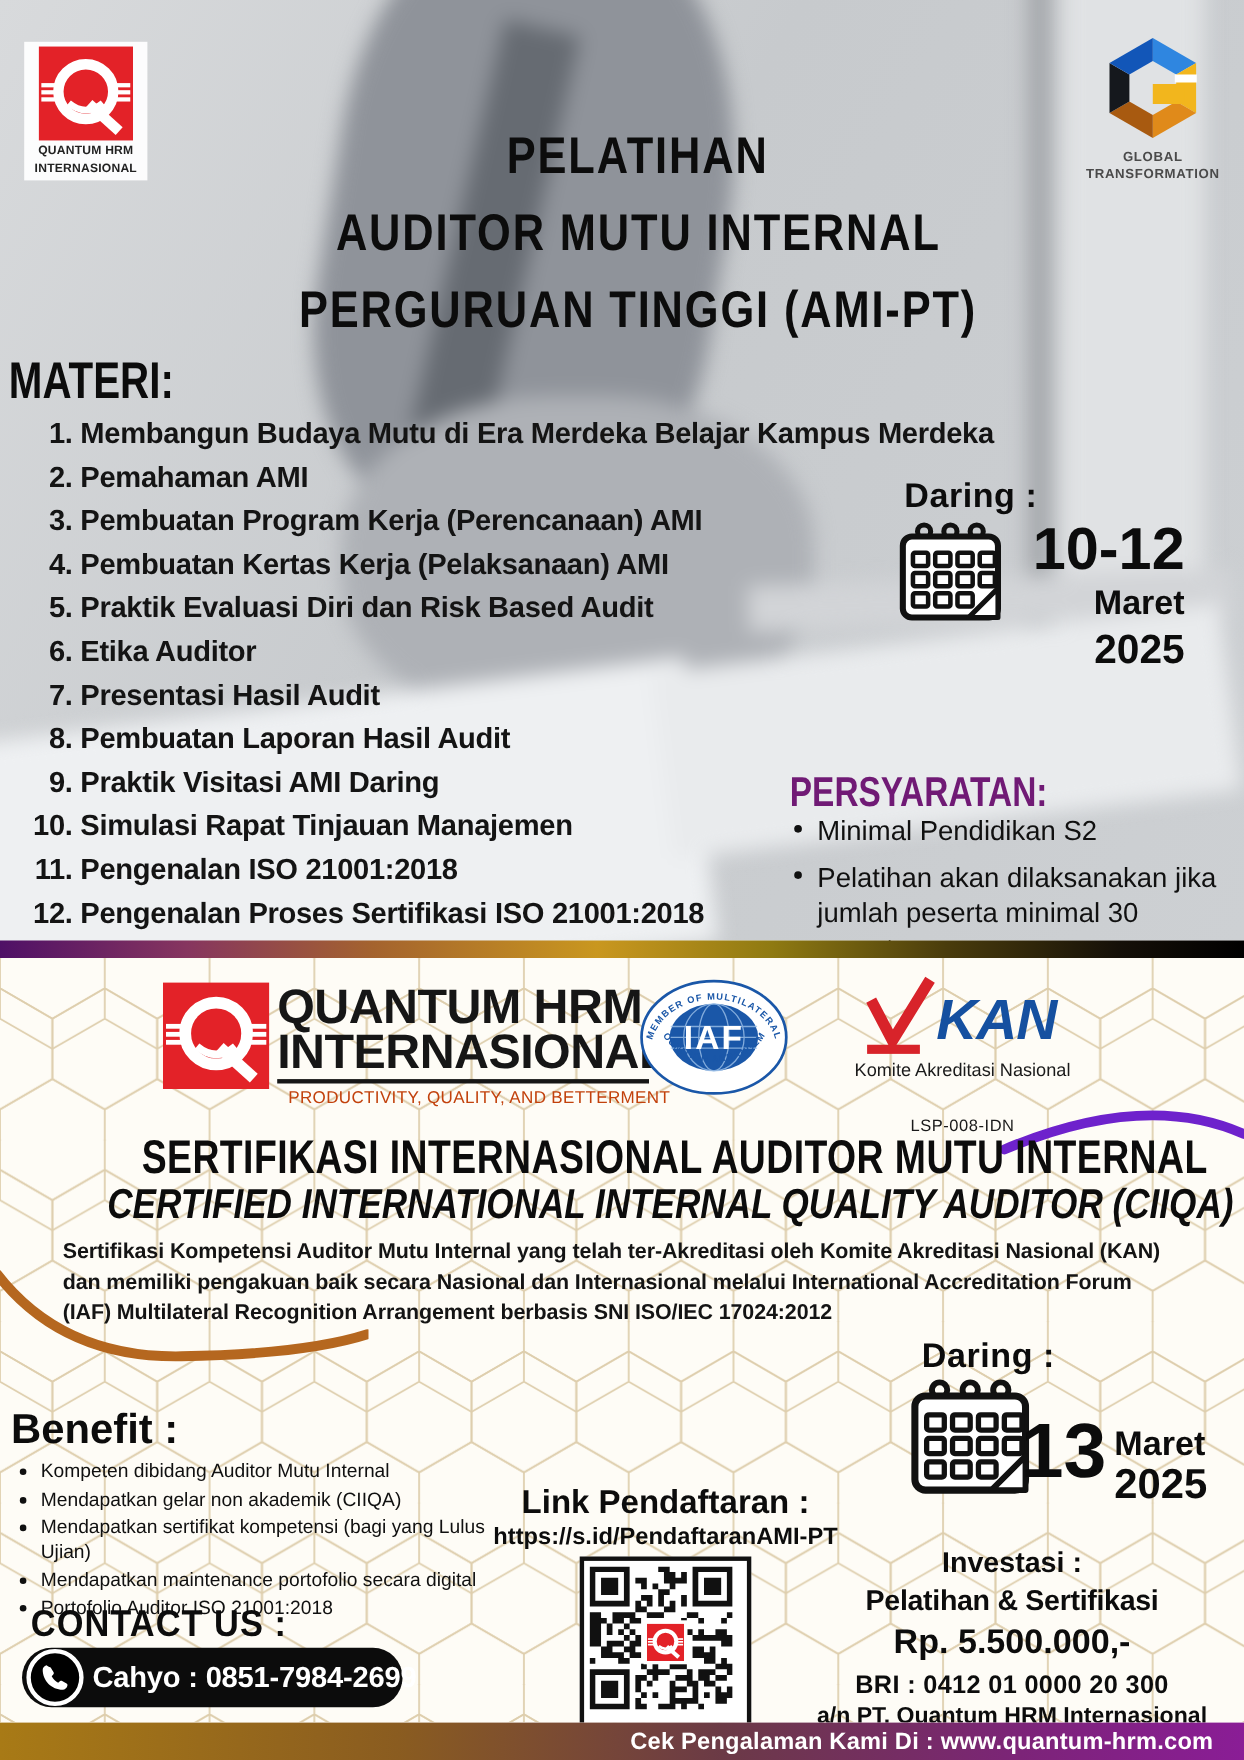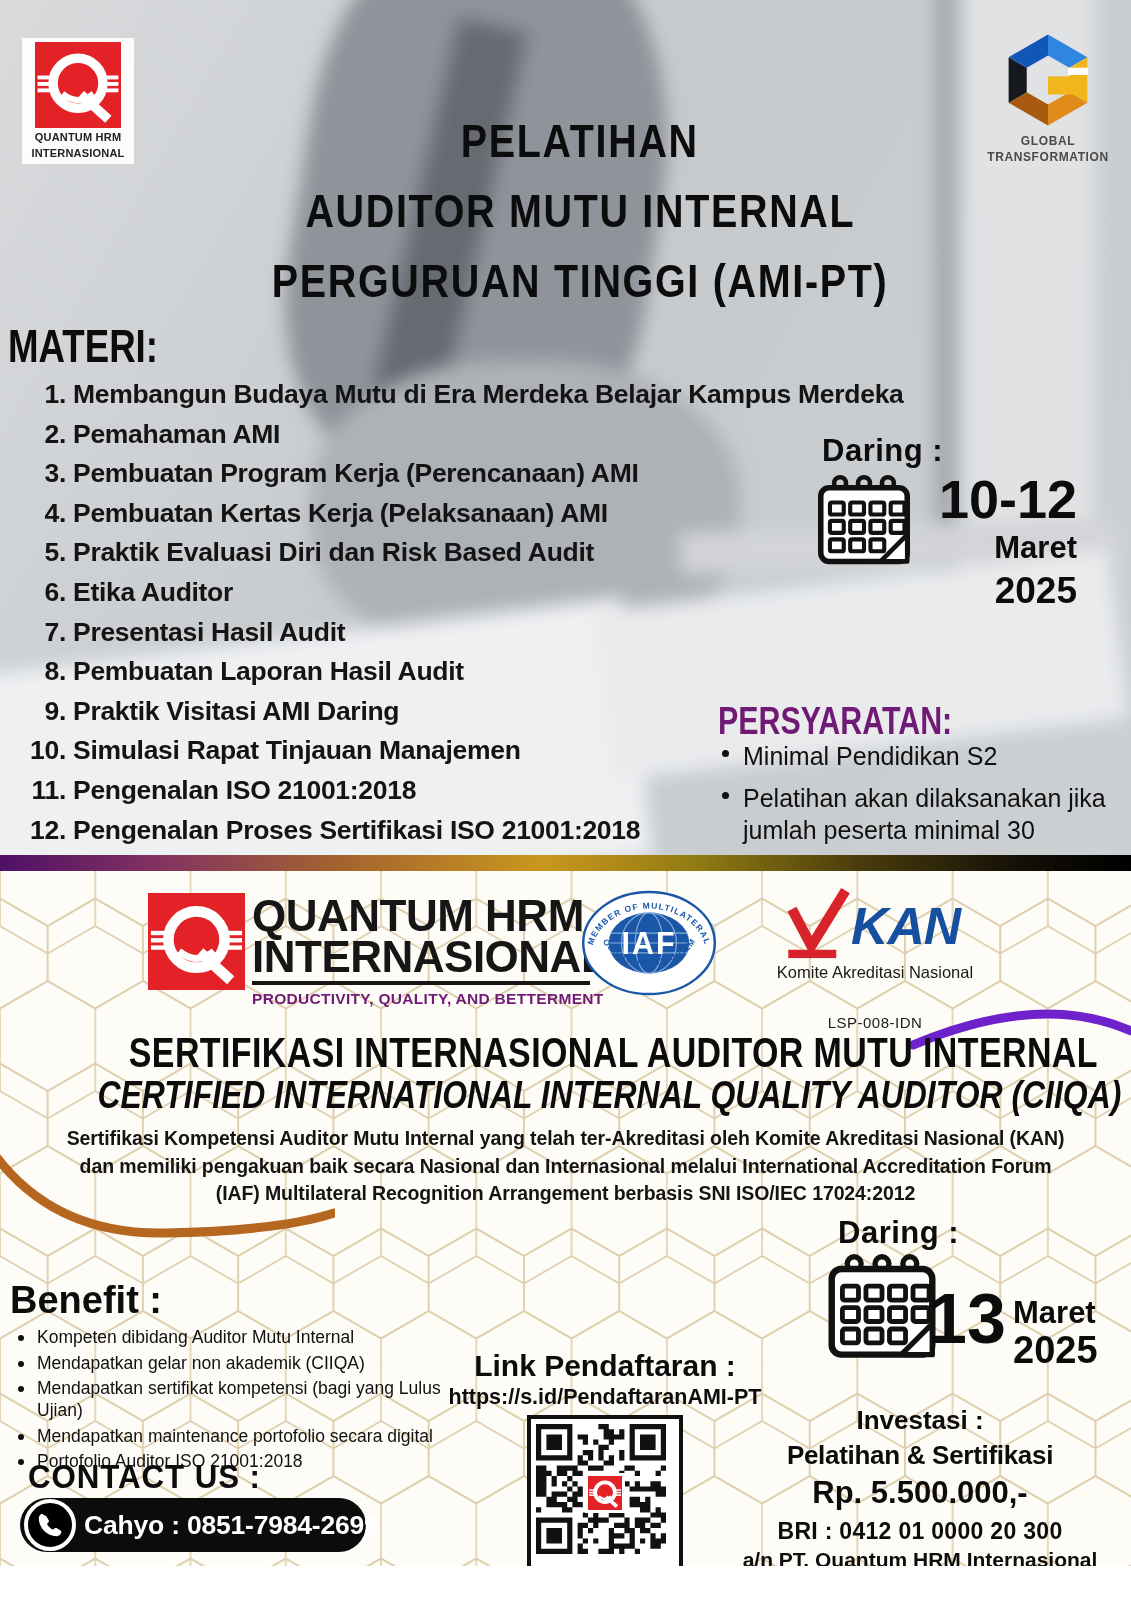--- a/index.html
+++ b/index.html
@@ -64,32 +64,32 @@
     color:#fff;font-size:21.5px;font-weight:700;text-align:right;padding-right:28px;box-sizing:border-box;letter-spacing:.2px;}
 
   
   .bottom{position:absolute;left:0;top:871px;width:1131px;height:695px;background:#fdfaf3;overflow:hidden;}
   .hexbg{position:absolute;inset:0;}
 
   .qb-logo{left:148px;top:22px;}
   .qb-name{left:252px;top:24px;width:345px;color:#161616;}
   .qb-name .n{font-size:44px;font-weight:700;line-height:41px;letter-spacing:-.5px;white-space:nowrap;}
   .qb-rule{border-bottom:4px solid #161616;margin:4px 0 5px;width:338px;}
-  .qb-tag{font-size:15.5px;font-weight:700;color:#701a75;letter-spacing:.3px;white-space:nowrap;}
+  .qb-tag{font-size:15.5px;font-weight:400;color:#c2410c;letter-spacing:.3px;white-space:nowrap;margin-left:10px;}
 
   .iaf{left:580px;top:18px;}
   .kan{left:770px;top:16px;width:210px;text-align:center;}
   .kan .sub{font-size:16.5px;font-weight:500;color:#1a1a1a;margin-top:0;white-space:nowrap;}
   .kan .code{font-size:15px;font-weight:500;color:#1a1a1a;letter-spacing:.5px;margin-top:32px;}
 
   .cert-title{left:0;top:157px;width:1131px;text-align:center;font-size:43px;font-weight:800;color:#0c0c0c;white-space:nowrap;}
   .cert-title span{display:inline-block;transform:scaleX(.79);transform-origin:center;letter-spacing:.5px;}
   .cert-sub{left:0;top:203px;width:1131px;text-align:center;font-size:38px;font-weight:800;font-style:italic;color:#0c0c0c;white-space:nowrap;}
   .cert-sub span{display:inline-block;transform:scaleX(.84);transform-origin:center;}
-  .cert-desc{left:57px;top:254px;width:1017px;text-align:center;font-size:19.5px;font-weight:700;
+  .cert-desc{left:57px;top:254px;width:1017px;text-align:left;font-size:19.5px;font-weight:700;
              line-height:1.42;color:#141414;letter-spacing:-.1px;}
 
   .d2-label{left:838px;top:344px;}
   .d2-cal{left:826px;top:382px;}
   .d2-num{left:928px;top:412px;font-size:70px;font-weight:800;color:#0c0c0c;line-height:72px;}
   .d2-month{left:1013px;top:424px;font-size:31px;font-weight:800;color:#0c0c0c;}
   .d2-year{left:1013px;top:458px;font-size:38px;font-weight:800;color:#0c0c0c;}
 
   .benefit-h{left:10px;top:408px;font-size:38px;font-weight:800;color:#0c0c0c;}
   .benefit-list{left:16px;top:456px;width:448px;}
@@ -410,13 +410,16 @@
     <div class="abs pill">
       <div class="ph-circle">
         <svg width="26" height="26" viewBox="0 0 20 20">
             <use href="#phone"></use>
           </svg>
       </div>
       <div class="txt">Cahyo : 0851-7984-2699</div>
     </div>
   </div>
 
+  <div class="abs footer">
+    <span>Cek Pengalaman Kami Di : www.quantum-hrm.com</span>
+  </div>
 </div>
 
 </body></html>

